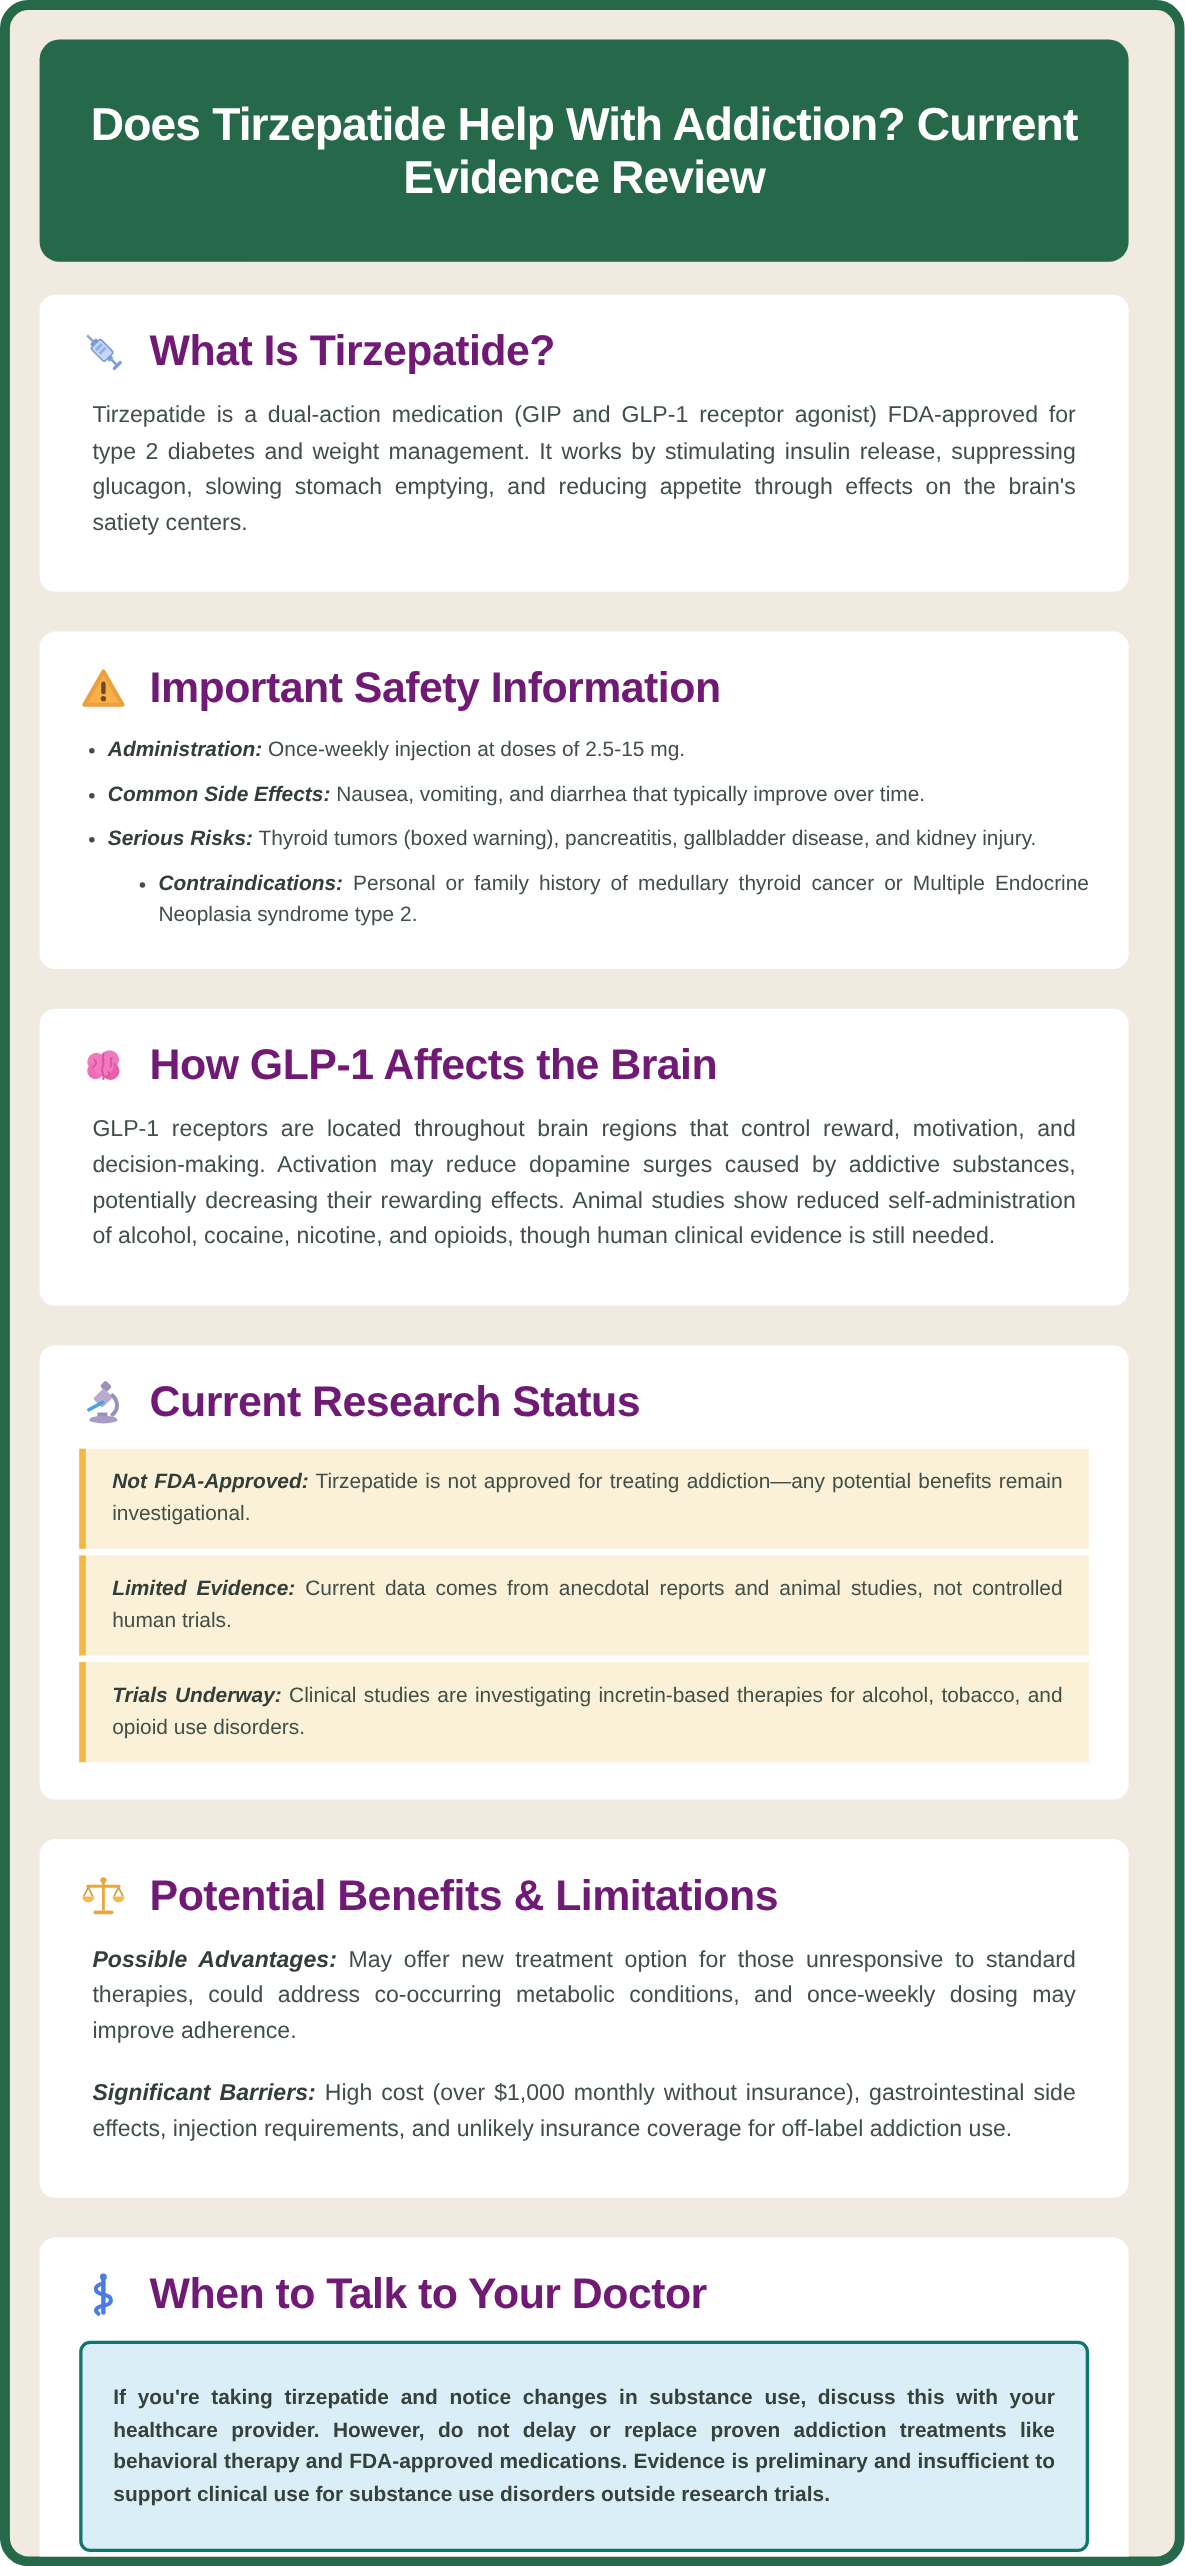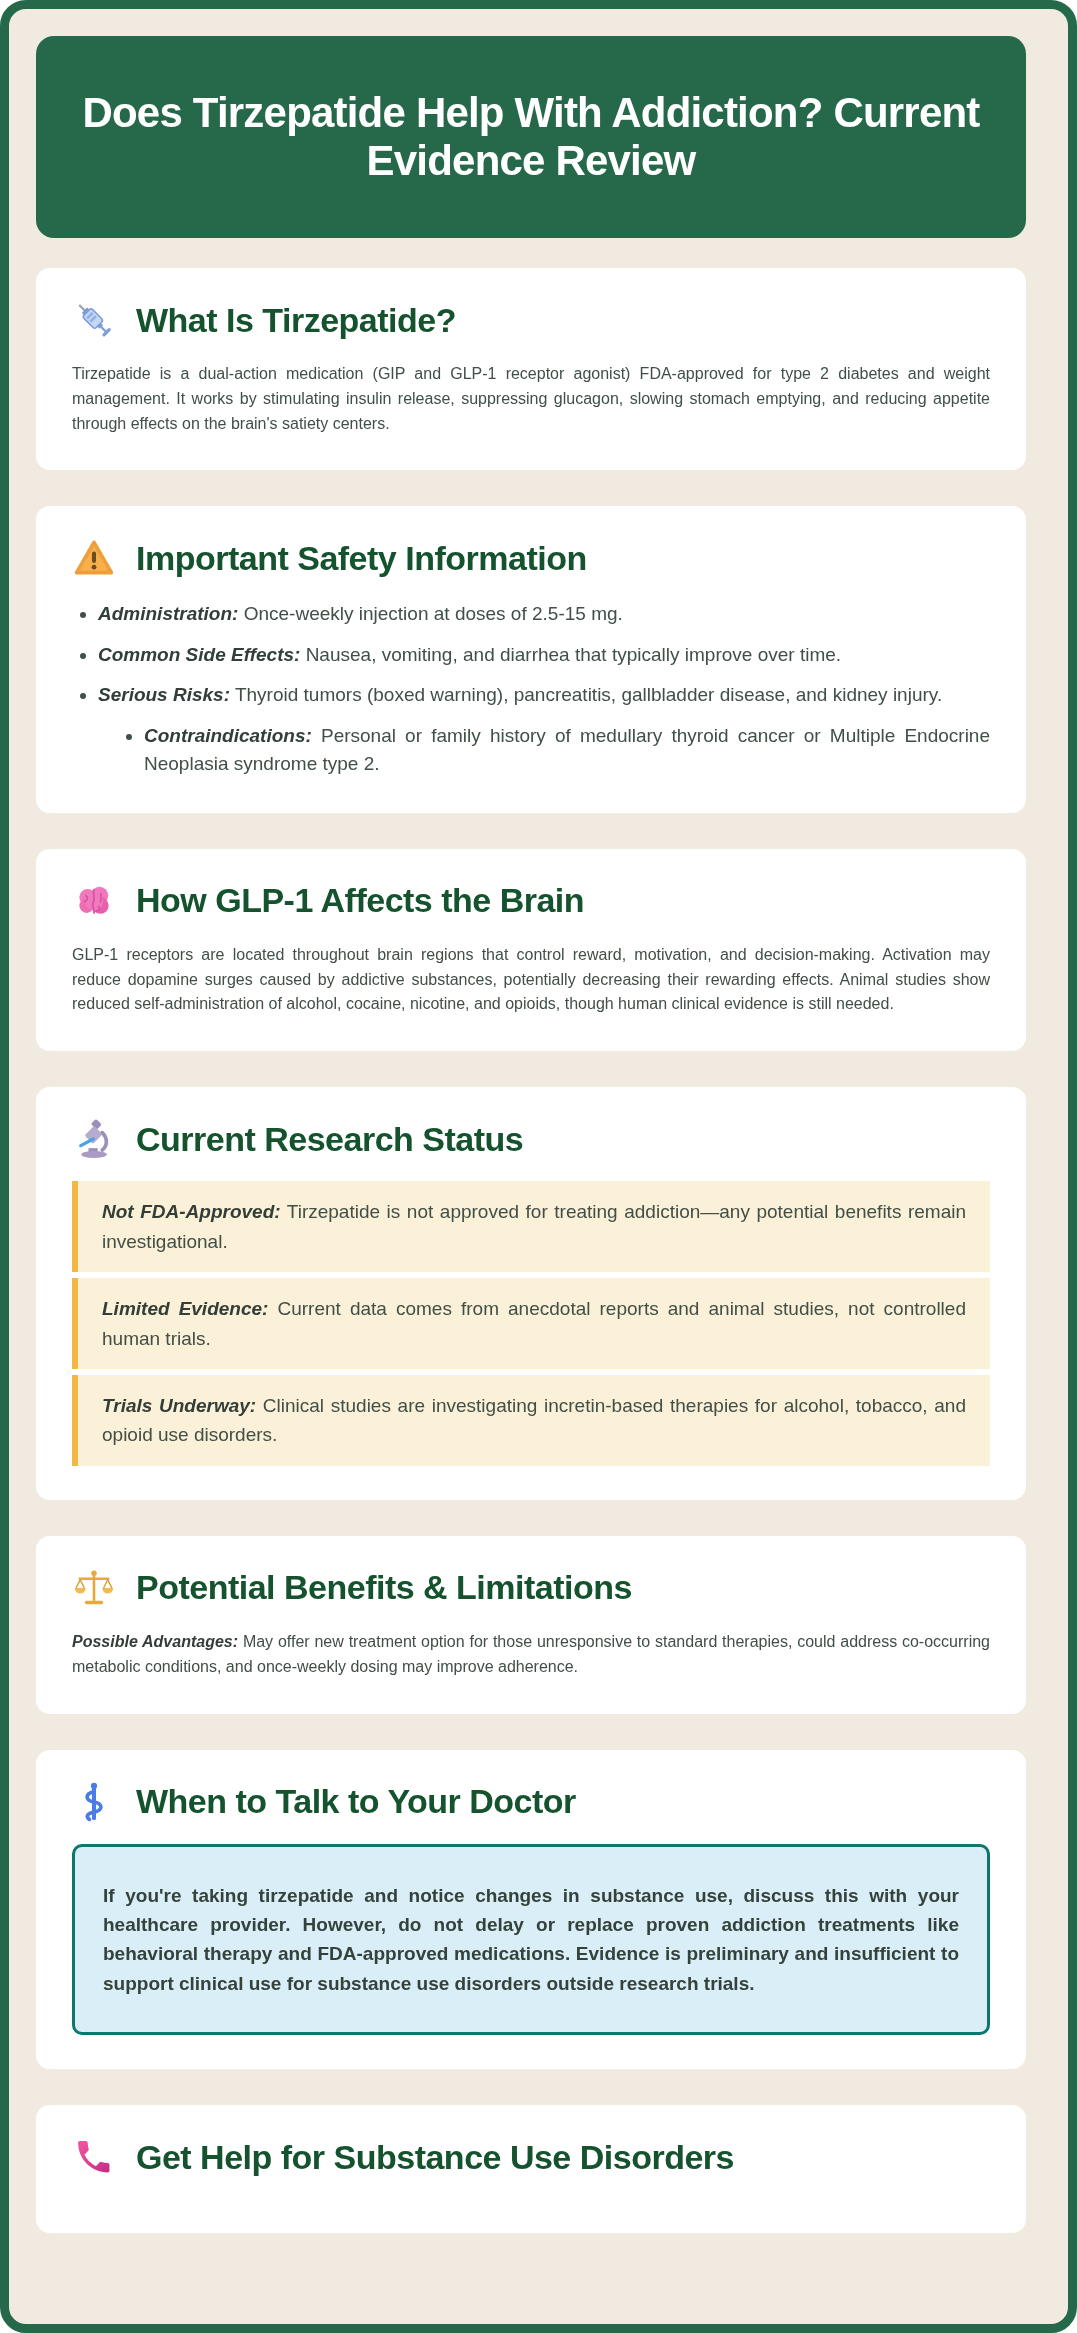--- a/index.html
+++ b/index.html
@@ -41,30 +41,30 @@
   .card-head {
     display:flex;
     align-items:center;
     gap:20px;
     margin-bottom:20px;
   }
   .card-head .icon { width:44px; height:44px; flex:0 0 44px; display:inline-block; }
   .card-head .icon svg { width:44px; height:44px; display:block; }
   .card-head h2 {
     margin:0;
-    color:#14532d;
-    font-size:34px;
+    color:#701a75;
+    font-size:39px;
     font-weight:700;
     letter-spacing:-0.5px;
   }
 
   .body-text {
-    margin:0;
+    margin:12px;
     color:#414F47;
-    font-size:16px;
+    font-size:21px;
     line-height:1.55;
     text-align:justify;
   }
   .body-text + .body-text { margin-top:24px; }
   strong { color:#323E37; font-weight:700;font-style:italic; }
 
   ul.safety-list { margin:0; padding-left:26px; }
   ul.safety-list li {
     color:#414F47;
     font-size:19px;
@@ -206,20 +206,21 @@
           <line x1="39" y1="15" x2="34.5" y2="24" stroke="#D79A30" stroke-width="1.6"></line>
           <line x1="39" y1="15" x2="43.5" y2="24" stroke="#D79A30" stroke-width="1.6"></line>
           <path d="M3 24 a6 6 0 0 0 12 0 z" fill="#F2BA52"></path>
           <path d="M33 24 a6 6 0 0 0 12 0 z" fill="#F2BA52"></path>
           <rect x="14" y="38" width="20" height="3.6" rx="1.8" fill="#E8A93C"></rect>
         </svg>
       </span>
       <h2>Potential Benefits &amp; Limitations</h2>
     </div>
     <p class="body-text"><strong>Possible Advantages:</strong> <span>May offer new treatment option for those unresponsive to standard therapies, could address co-occurring metabolic conditions, and once-weekly dosing may improve adherence.</span></p>
+    <p class="body-text"><strong>Significant Barriers:</strong> <span>High cost (over $1,000 monthly without insurance), gastrointestinal side effects, injection requirements, and unlikely insurance coverage for off-label addiction use.</span></p>
   </section>
 
   <section class="card">
     <div class="card-head">
       <span class="icon">
         <svg viewBox="0 0 48 48">
           <circle cx="24" cy="6.5" r="3.4" fill="#4B7BE5"></circle>
           <rect x="21.8" y="8" width="4.4" height="36" rx="2.2" fill="#4B7BE5"></rect>
           <path d="M24 13 C14 15 14 22 24 24 C34 26 34 33 24 35 C16 36.6 15 40 19 43" stroke="#4B7BE5" stroke-width="4" fill="none" stroke-linecap="round"></path>
         </svg>

